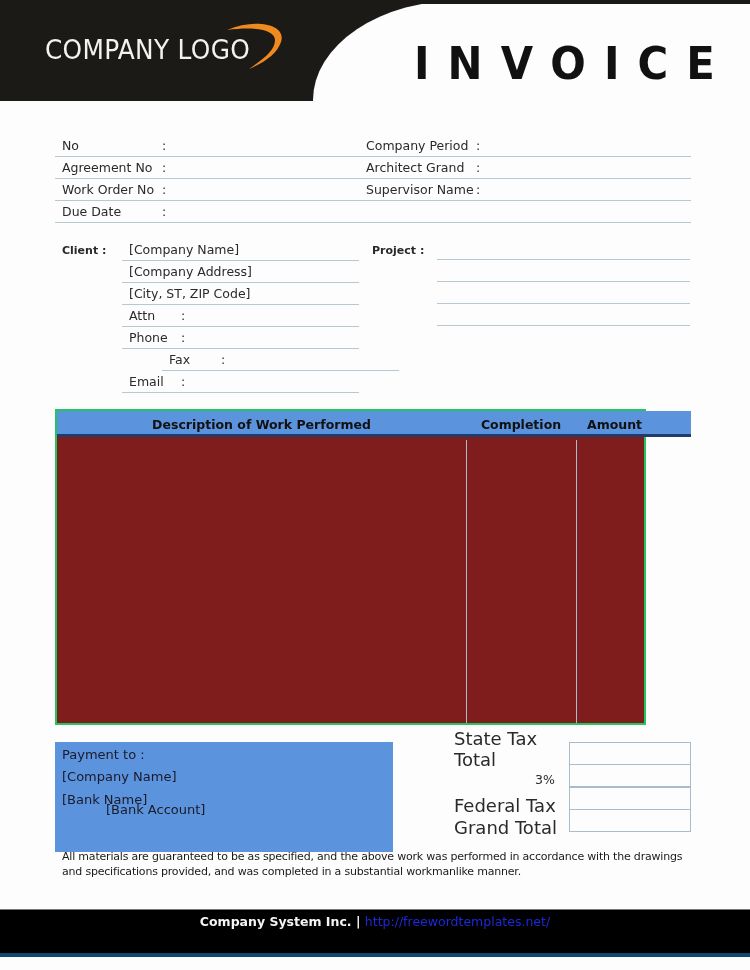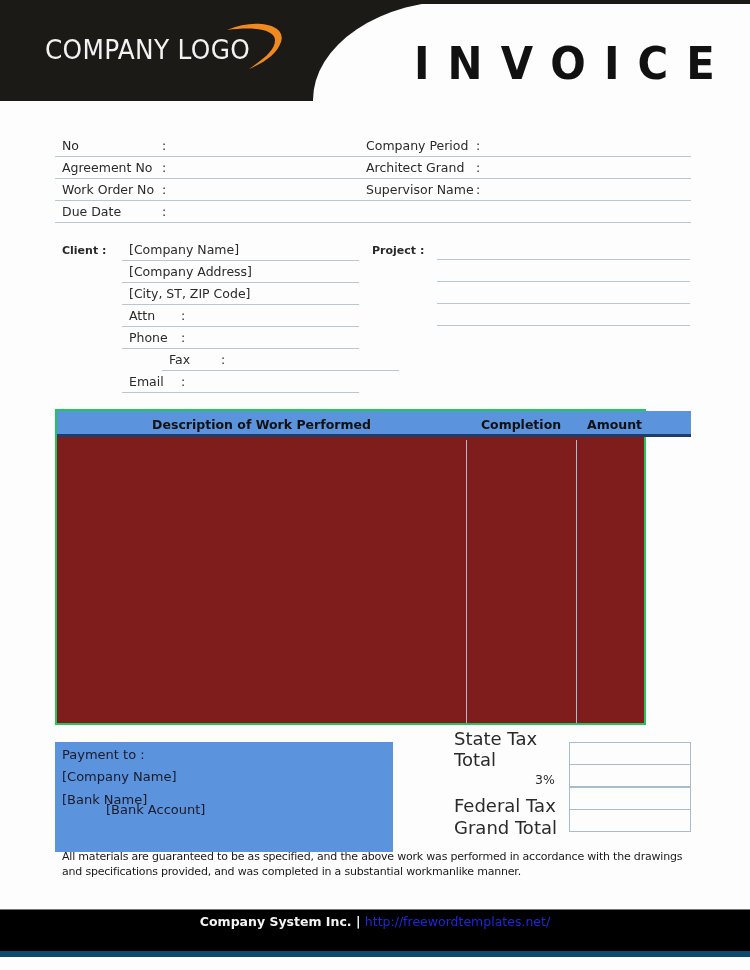--- a/index.html
+++ b/index.html
@@ -38,21 +38,21 @@
   .payment-box div { position: absolute; left: 7px; }
 
   
   .tot-label { position: absolute; left: 454px; font-size: 18px; font-family: "DejaVu Sans", sans-serif; }
   .tot-pct { position: absolute; left: 535px; font-size: 12.5px; font-family: "DejaVu Sans", sans-serif; }
   .tot-box { position: absolute; left: 569px; width: 122px; height: 23px; border: 1px solid #a9bccb; background: #fdfdfd; }
 
   .terms { position: absolute; left: 62px; top: 849px; width: 630px; font-size: 11px; line-height: 15px; color: #1a1a1a; font-family: "DejaVu Sans", sans-serif; letter-spacing: -0.2px; }
 
   
-  .footer { position: absolute; left: 0; top: 909px; width: 750px; height: 48px; background: #000; border-top: 1px solid #777; border-bottom: 6px solid #0c4a6e; color: #f4f4f4; text-align: center; font-family: "DejaVu Sans", sans-serif; font-weight: bold; font-size: 12.5px; }
+  .footer { position: absolute; left: 0; top: 909px; width: 750px; height: 48px; background: #000; border-top: 1px solid #777; border-bottom: 4px solid #0c4a6e; color: #f4f4f4; text-align: center; font-family: "DejaVu Sans", sans-serif; font-weight: bold; font-size: 12.5px; }
   .footer .l1 { position: absolute; top: 4px; left: 0; width: 100%; }
   .footer .l2 { position: absolute; top: 20px; left: 0; width: 100%; }
   .footer a { color: #1d28d8; text-decoration: none; font-weight: normal; }
 </style>
 </head>
 <body>
 
 <div class="header-band"></div>
 <div class="header-curve"></div>
 <div class="header-strip"></div>

